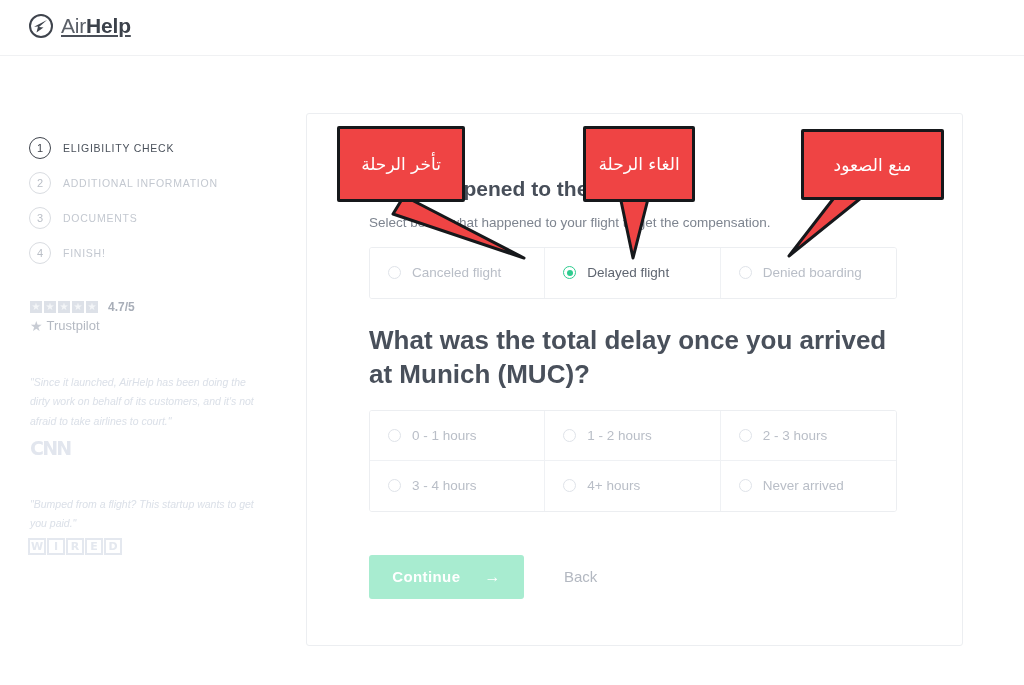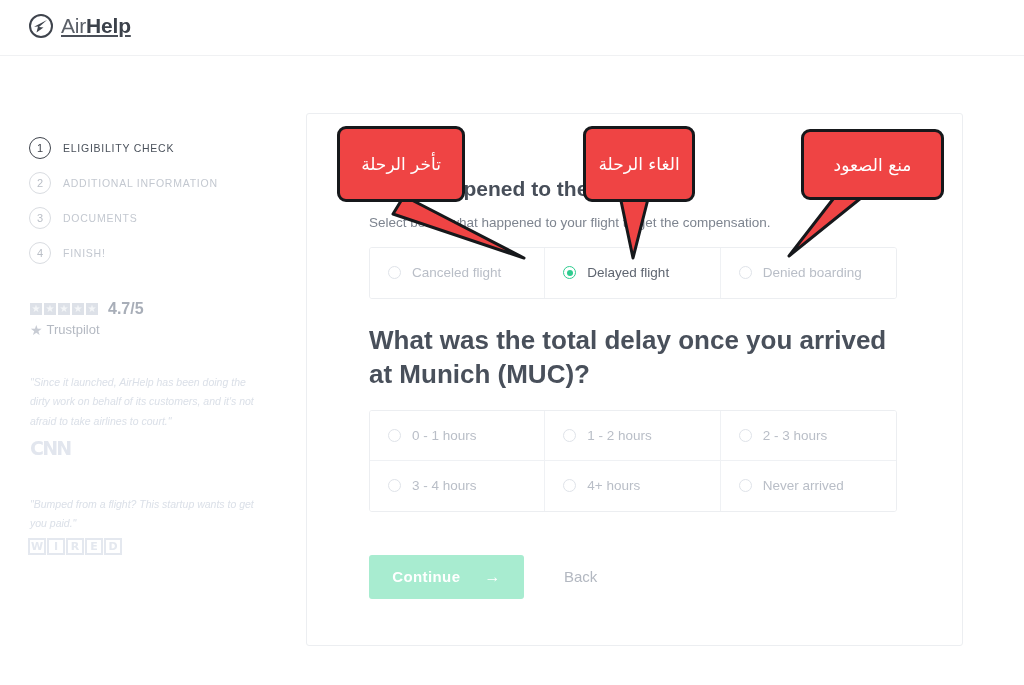--- a/index.html
+++ b/index.html
@@ -44,21 +44,21 @@
   }
   .step.active .step-label { color: #4a515b; }
 
   .trust { position: absolute; left: 30px; top: 244px; width: 240px; }
   .stars-row { display: flex; align-items: center; gap: 2px; }
   .star-box { width: 12px; height: 12px; background: #dde1e8; position: relative; }
   .star-box::after {
     content: "★"; position: absolute; left: 50%; top: 50%;
     transform: translate(-50%,-50%); font-size: 10px; color: #f4f6f8; line-height: 1;
   }
-  .stars-score { margin-left: 8px; font-size: 16px; color: #a8aeb8; font-weight: 600; }
+  .stars-score { margin-left: 8px; font-size: 12px; color: #a8aeb8; font-weight: 600; }
   .tp-row { display: flex; align-items: center; gap: 4px; margin-top: 4px; }
   .tp-star { font-size: 14px; color: #c8ccd4; line-height: 1; }
   .tp-name { font-size: 13px; color: #b4b9c2; }
 
   .quote {
     position: absolute; left: 30px; width: 226px;
     font-size: 10.5px; font-style: italic; line-height: 1.85;
     color: #dbe0e8;
   }
   .quote-cnn { top: 317px; }
@@ -134,21 +134,21 @@
   }
   .btn-arrow { font-size: 16px; line-height: 1; }
   .btn-back {
     margin-left: 40px; font-size: 15px; color: #b3b8c1; cursor: pointer;
   }
 
   
   .callout { position: absolute; }
   .callout .bubble {
     position: absolute; background: #ef4444;
-    border: 3px solid #16181b; border-radius: 9px;
+    border: 3px solid #16181b; border-radius: 2px;
     display: flex; align-items: center; justify-content: center;
     color: #ffffff; font-size: 17px;
     font-family: "DejaVu Sans", sans-serif;
     direction: rtl; text-align: left;
   }
   .callout svg { position: absolute; overflow: visible; }
 </style>
 </head>
 <body>
 

